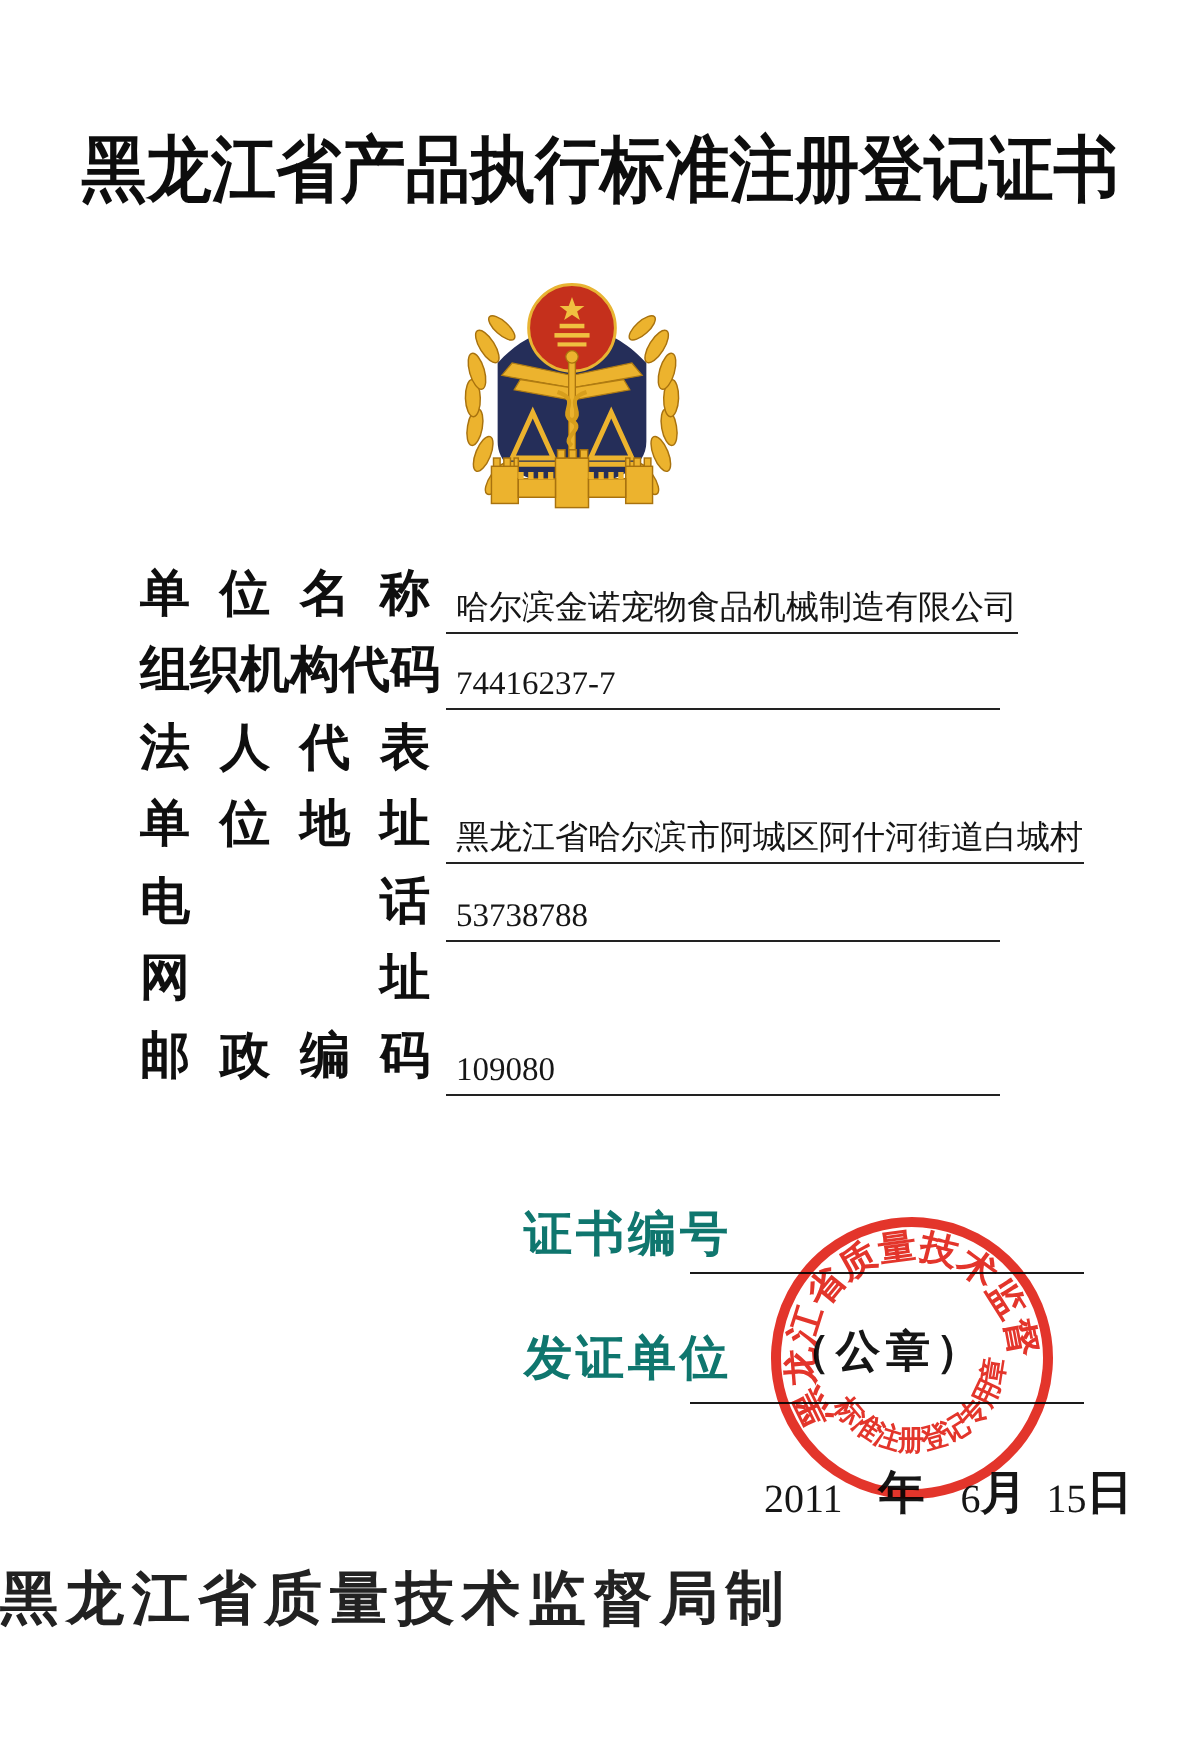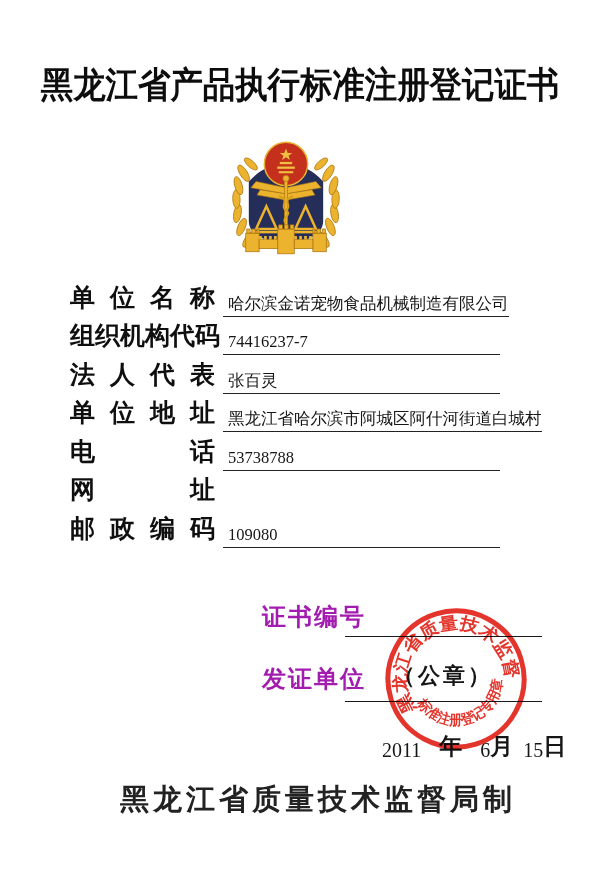--- a/index.html
+++ b/index.html
@@ -27,36 +27,36 @@
     padding-bottom:7px;color:#0f0f0f;
   }
   .fvalue{
     flex:1;margin-left:8px;height:100%;
     border-bottom:1.6px solid #222;
     display:flex;align-items:flex-end;
     font-size:16.5px;line-height:1.15;padding:0 0 2px 5px;
     white-space:pre;overflow:visible;
   }
   
-  .bt-label{position:absolute;font-size:24px;font-weight:700;letter-spacing:2px;color:#a21caf;white-space:nowrap;}
+  .bt-label{position:absolute;font-size:24px;font-weight:700;letter-spacing:2px;color:#0f766e;white-space:nowrap;}
   .bt-line{position:absolute;border-bottom:1.8px solid #1a1a1a;}
   .seal-note{position:absolute;left:393px;top:661px;font-size:22px;font-weight:700;letter-spacing:3px;white-space:nowrap;}
   .date-row{position:absolute;left:382px;top:731px;display:flex;align-items:flex-end;white-space:nowrap;}
   .date-num{font-size:20px;}
   .date-unit{font-size:23px;font-weight:700;}
   .dsp-lg{display:inline-block;width:18px;}
   .dsp-sm{display:inline-block;width:10px;}
   
   .stamp{
     position:absolute;left:381px;top:604px;width:150px;height:150px;
     mix-blend-mode:multiply;opacity:.93;
   }
   
   .footer-note{
-    position:absolute;top:780px;left:0;width:516px;text-align:right;
+    position:absolute;top:780px;left:0;width:516px;text-align:left;
     font-size:29px;font-weight:600;letter-spacing:4px;color:#222;white-space:nowrap;
   }
 </style>
 </head>
 <body>
 
 <div class="page">
 
   <div class="cert-title">黑龙江省产品执行标准注册登记证书</div>
 
@@ -155,21 +155,20 @@
         </div>
       <div class="fvalue">74416237-7</div>
     </div>
     <div class="frow">
       <div class="flabel">
           <span>法</span>
           <span>人</span>
           <span>代</span>
           <span>表</span>
         </div>
-      <div class="fvalue">张百灵</div>
     </div>
     <div class="frow">
       <div class="flabel">
           <span>单</span>
           <span>位</span>
           <span>地</span>
           <span>址</span>
         </div>
       <div class="fvalue">黑龙江省哈尔滨市阿城区阿什河街道白城村</div>
     </div>

